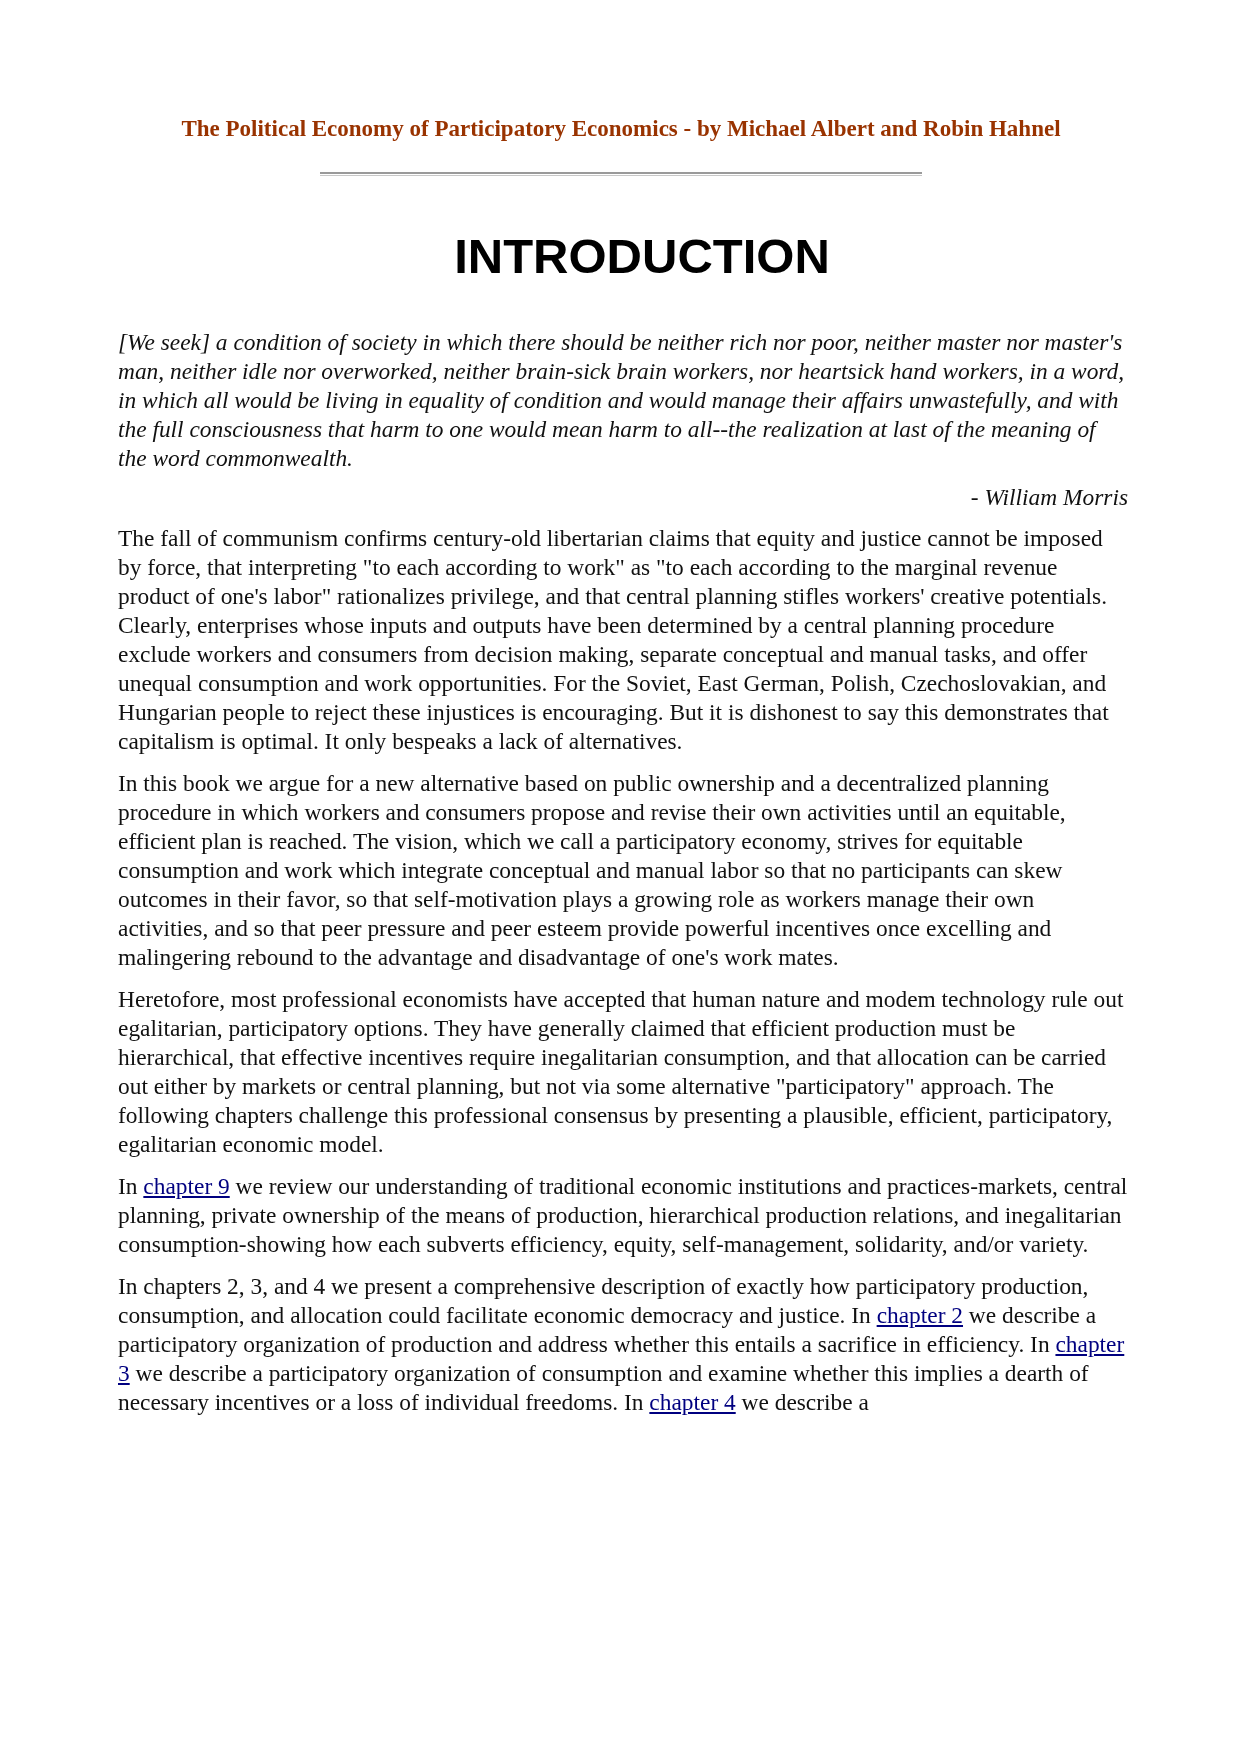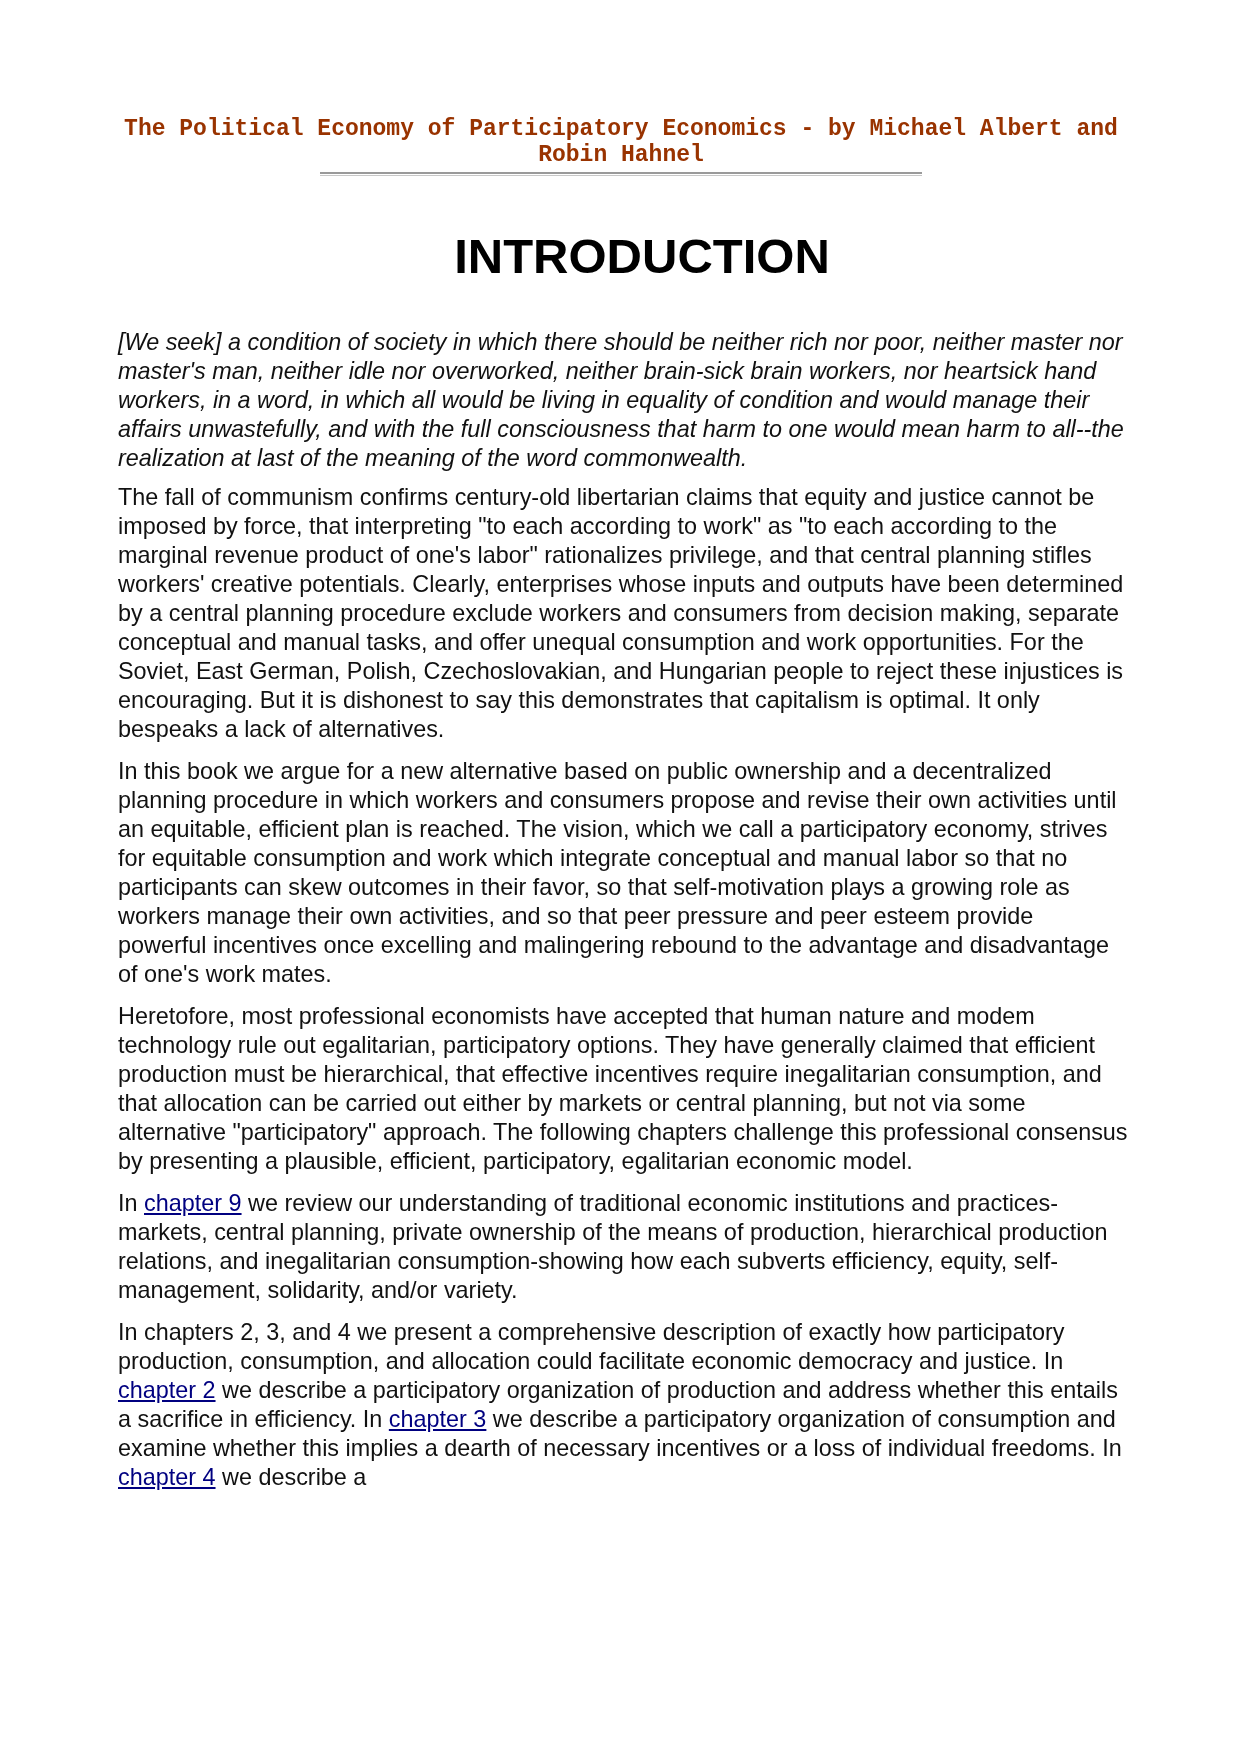--- a/index.html
+++ b/index.html
@@ -1,40 +1,41 @@
 <!DOCTYPE html>
 <html><head>
 <meta charset="utf-8">
 <style>
   html, body { margin:0; padding:0; background:#ffffff; }
   body { width:1240px; height:1755px; position:relative; overflow:hidden; }
   .page { position:absolute; left:118px; top:0; width:1006px; }
   .book-title { position:absolute; left:0; top:116px; width:1006px; text-align:center;
-    font-family:Liberation Mono, monospace; font-weight:bold; font-size:23px; color:#993300; }
+    font-family:Liberation Serif, serif; font-weight:bold; font-size:23px; color:#993300; }
   .rule { position:absolute; left:202px; top:172px; width:602px; height:0;
     border-top:2px solid #9a9a9a; border-bottom:1px solid #c8c8c8; padding-top:1px; }
   .chapter-title { position:absolute; left:4px; top:228px; width:1040px; text-align:center;
     font-family:"Liberation Sans", sans-serif; font-weight:bold; font-size:49px; color:#000; margin:0; }
   .body-text { position:absolute; left:0; top:328px; width:1010px;
-    font-family:Liberation Sans, sans-serif; font-size:23.4px; line-height:29px; color:#111; }
+    font-family:Liberation Serif, serif; font-size:23.4px; line-height:29px; color:#111; }
   .body-text p { margin:0 0 13px 0; }
   .quote { font-style:italic; margin-bottom:10px !important; }
   .attribution { font-style:italic; text-align:right; margin-bottom:12px !important; }
   a { color:#000080; text-decoration:underline; }
 </style>
 </head>
 <body>
 
 <div class="page">
   <div class="book-title">The Political Economy of Participatory Economics - by Michael Albert and Robin Hahnel</div>
   <div class="rule"></div>
   <h1 class="chapter-title">INTRODUCTION</h1>
 
   <div class="body-text">
     <p class="quote">[We seek] a condition of society in which there should be neither rich nor poor, neither master nor master's man, neither idle nor overworked, neither brain-sick brain workers, nor heartsick hand workers, in a word, in which all would be living in equality of condition and would manage their affairs unwastefully, and with the full consciousness that harm to one would mean harm to all--the realization at last of the meaning of the word commonwealth.</p>
+    <p class="attribution">- William Morris</p>
 
     <p>The fall of communism confirms century-old libertarian claims that equity and justice cannot be imposed by force, that interpreting "to each according to work" as "to each according to the marginal revenue product of one's labor" rationalizes privilege, and that central planning stifles workers' creative potentials. Clearly, enterprises whose inputs and outputs have been determined by a central planning procedure exclude workers and consumers from decision making, separate conceptual and manual tasks, and offer unequal consumption and work opportunities. For the Soviet, East German, Polish, Czechoslovakian, and Hungarian people to reject these injustices is encouraging. But it is dishonest to say this demonstrates that capitalism is optimal. It only bespeaks a lack of alternatives.</p>
     <p>In this book we argue for a new alternative based on public ownership and a decentralized planning procedure in which workers and consumers propose and revise their own activities until an equitable, efficient plan is reached. The vision, which we call a participatory economy, strives for equitable consumption and work which integrate conceptual and manual labor so that no participants can skew outcomes in their favor, so that self-motivation plays a growing role as workers manage their own activities, and so that peer pressure and peer esteem provide powerful incentives once excelling and malingering rebound to the advantage and disadvantage of one's work mates.</p>
     <p>Heretofore, most professional economists have accepted that human nature and modem technology rule out egalitarian, participatory options. They have generally claimed that efficient production must be hierarchical, that effective incentives require inegalitarian consumption, and that allocation can be carried out either by markets or central planning, but not via some alternative "participatory" approach. The following chapters challenge this professional consensus by presenting a plausible, efficient, participatory, egalitarian economic model.</p>
 
     <p><span>In </span><a href="#">chapter 9</a><span> we review our understanding of traditional economic institutions and practices-markets, central planning, private ownership of the means of production, hierarchical production relations, and inegalitarian consumption-showing how each subverts efficiency, equity, self-management, solidarity, and/or variety.</span></p>
 
     <p><span>In chapters 2, 3, and 4 we present a comprehensive description of exactly how participatory production, consumption, and allocation could facilitate economic democracy and justice. In </span><a href="#">chapter 2</a><span> we describe a participatory organization of production and address whether this entails a sacrifice in efficiency. In </span><a href="#">chapter 3</a><span> we describe a participatory organization of consumption and examine whether this implies a dearth of necessary incentives or a loss of individual freedoms. In </span><a href="#">chapter 4</a><span> we describe a</span></p>
   </div>
 </div>

